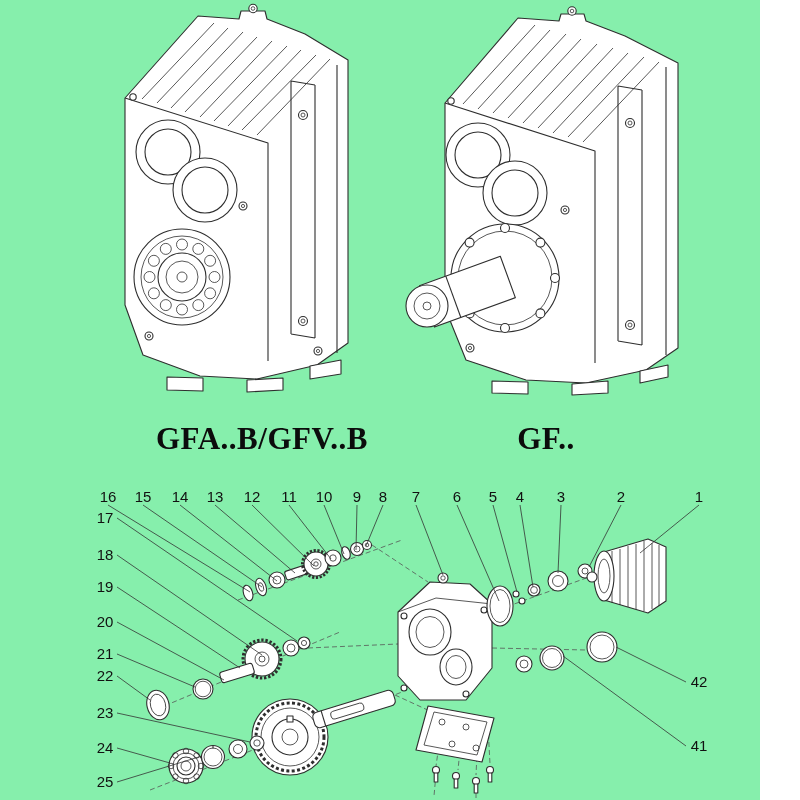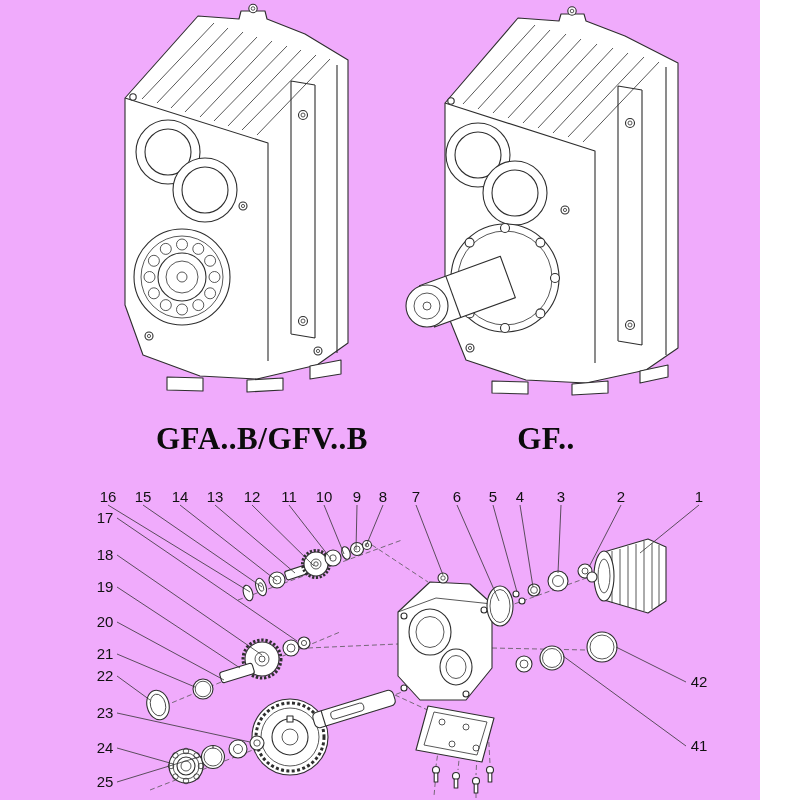--- a/index.html
+++ b/index.html
@@ -1,16 +1,16 @@
 <!DOCTYPE html>
 <html><head>
 <meta charset="utf-8">
 <style>
   html,body{margin:0;padding:0;background:#ffffff;}
-  .canvas{position:relative;width:760px;height:800px;background:#f0abfc;overflow:hidden;}
+  .canvas{position:relative;width:760px;height:800px;background:#86efac;overflow:hidden;}
   svg{position:absolute;left:0;top:0;}
   .fw{stroke:#2e2e2e;fill:#ffffff;stroke-width:1.1;stroke-linejoin:round;}
   .ln{stroke:#2e2e2e;fill:none;stroke-width:1.1;stroke-linejoin:round;}
   .thin{stroke:#2e2e2e;fill:none;stroke-width:0.8;}
   .teeth{stroke:#2e2e2e;fill:none;stroke-width:3;}
   .dash{stroke:#555;fill:none;stroke-width:0.8;stroke-dasharray:5 3;}
   .leader{stroke:#333;fill:none;stroke-width:0.8;}
   .pnum{font-family:"Liberation Sans",sans-serif;font-size:15px;fill:#111;}
   .caption{font-family:"Liberation Serif",serif;font-weight:bold;font-size:31px;fill:#0c0c0c;letter-spacing:0.5px;}
 </style>

